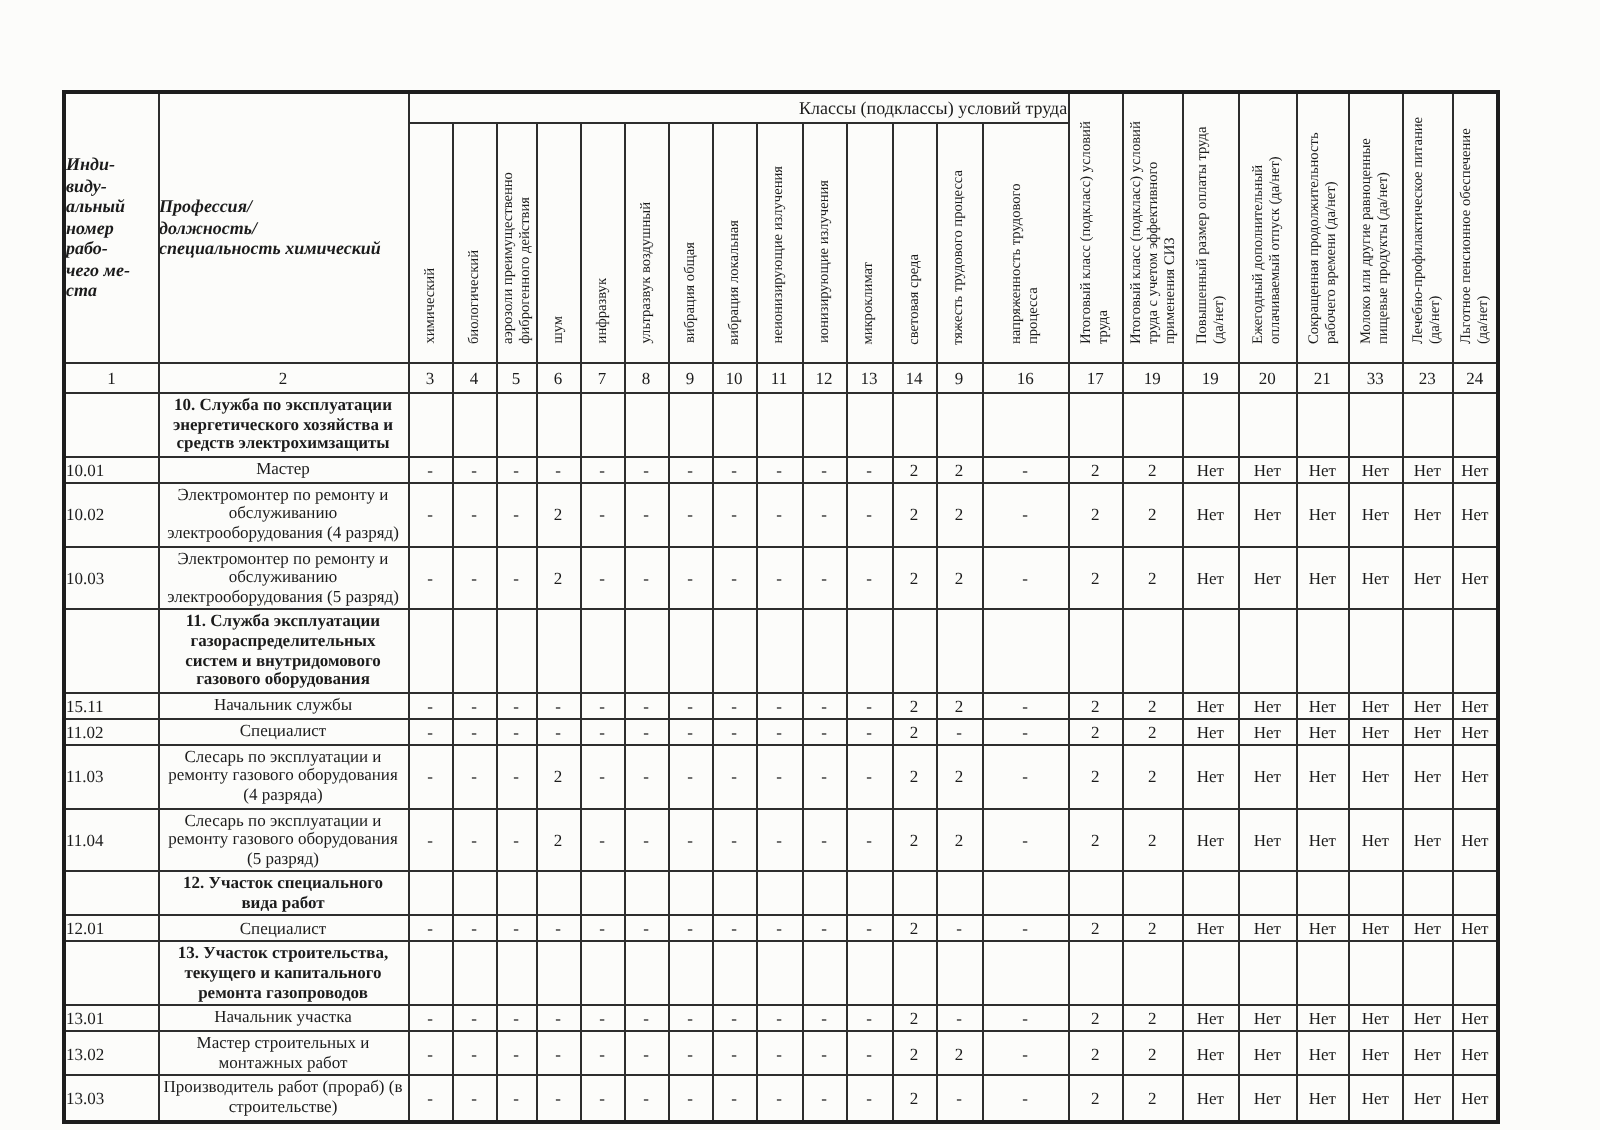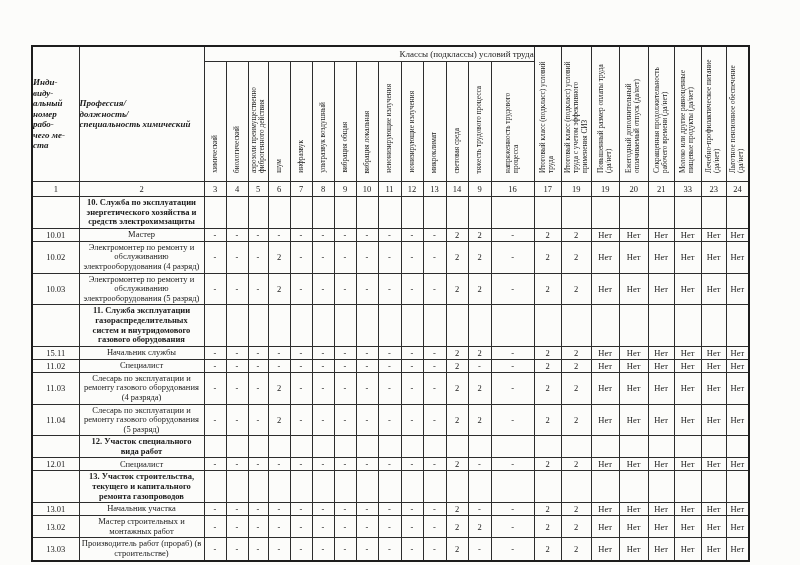--- a/index.html
+++ b/index.html
@@ -21,21 +21,21 @@
   .h1 span,.h2 span { white-space:pre-line; }
   .band { font-size:9px; height:14px; text-align:right; }
   .vert { height:112px; vertical-align:bottom; text-align:center; padding:3px 0 4px 0; }
   .vtext {
     writing-mode:vertical-rl; transform:rotate(180deg);
     display:inline-block; font-size:7.3px; line-height:8.4px;
     max-height:104px; text-align:left;
   }
   .vert2 .vtext { max-height:117px; }
   .cnum { height:14px; text-align:center; font-size:8.5px; }
-  td.num { text-align:center; font-size:8.5px; }
+  td.num { text-align:left; font-size:8.5px; }
   td.name { text-align:center; font-size:8.5px; line-height:9.6px; padding:1px 2px; }
   tr.section-row td.name { font-weight:bold; }
   td.val { text-align:center; font-size:8.5px; height:12px; }
 </style>
 </head>
 <body>
 
 <div class="sheet">
   <table>
     <colgroup id="colgroup">

